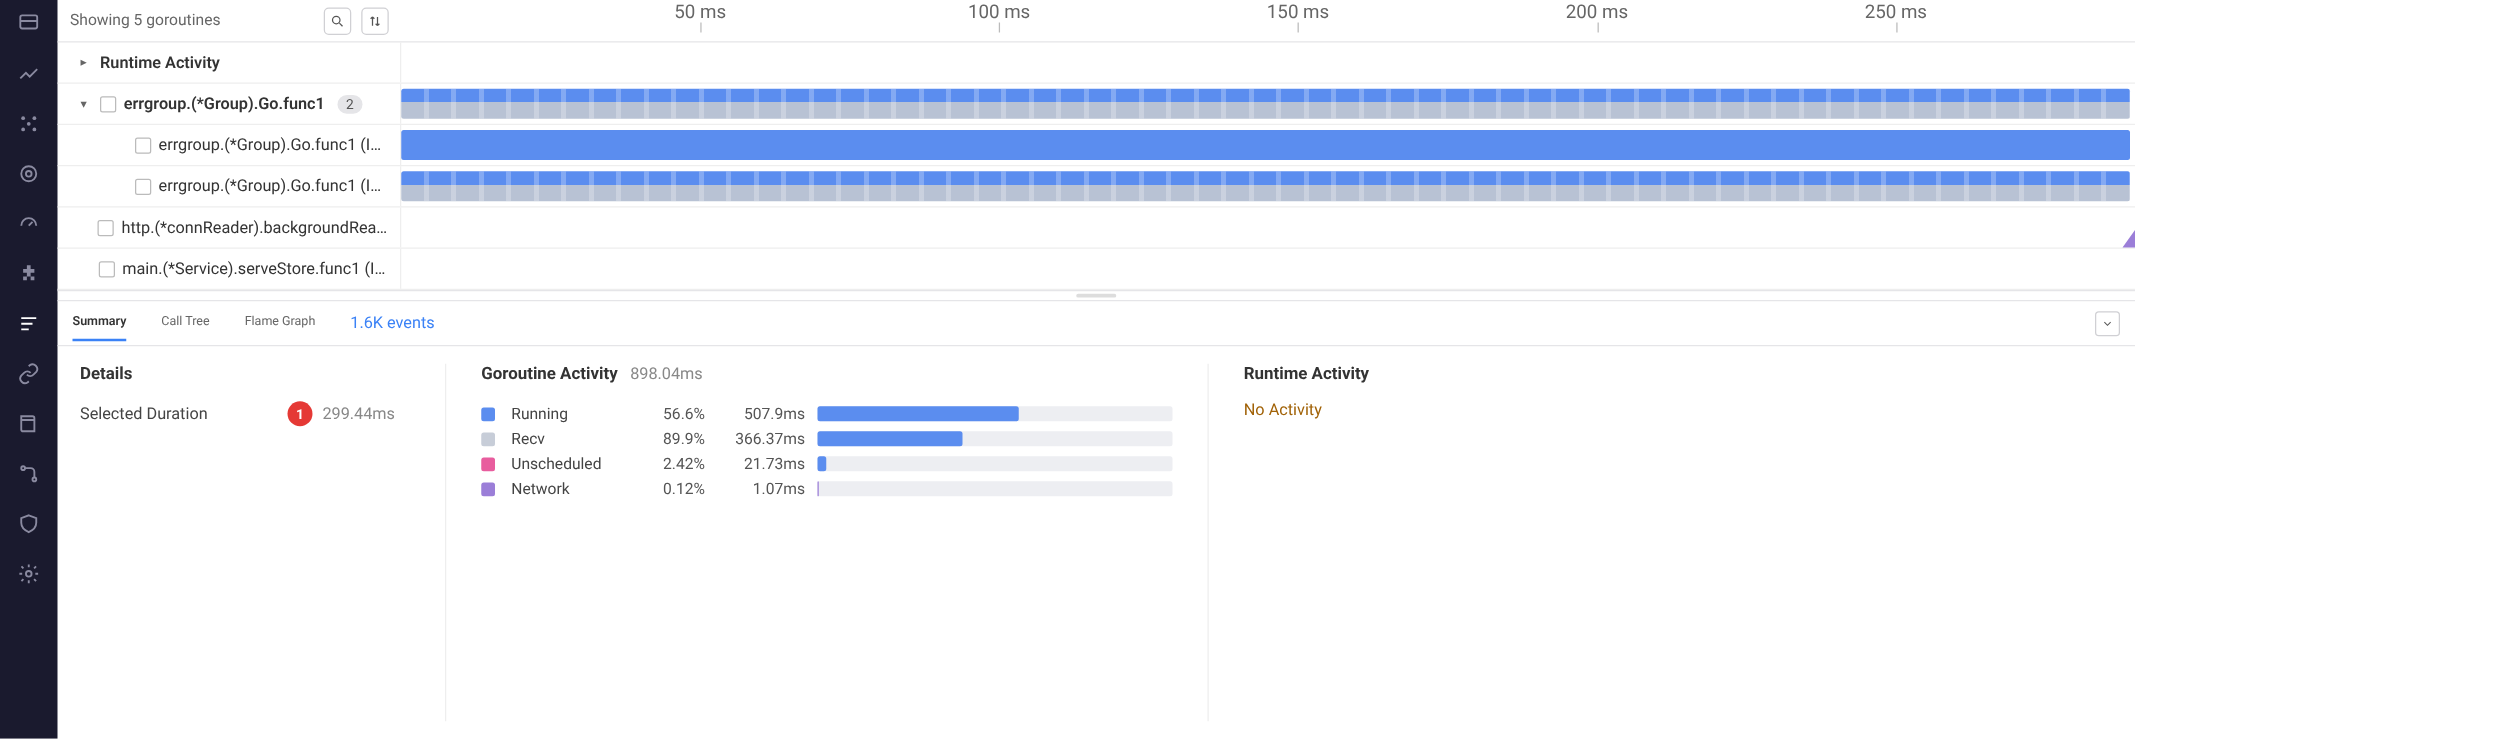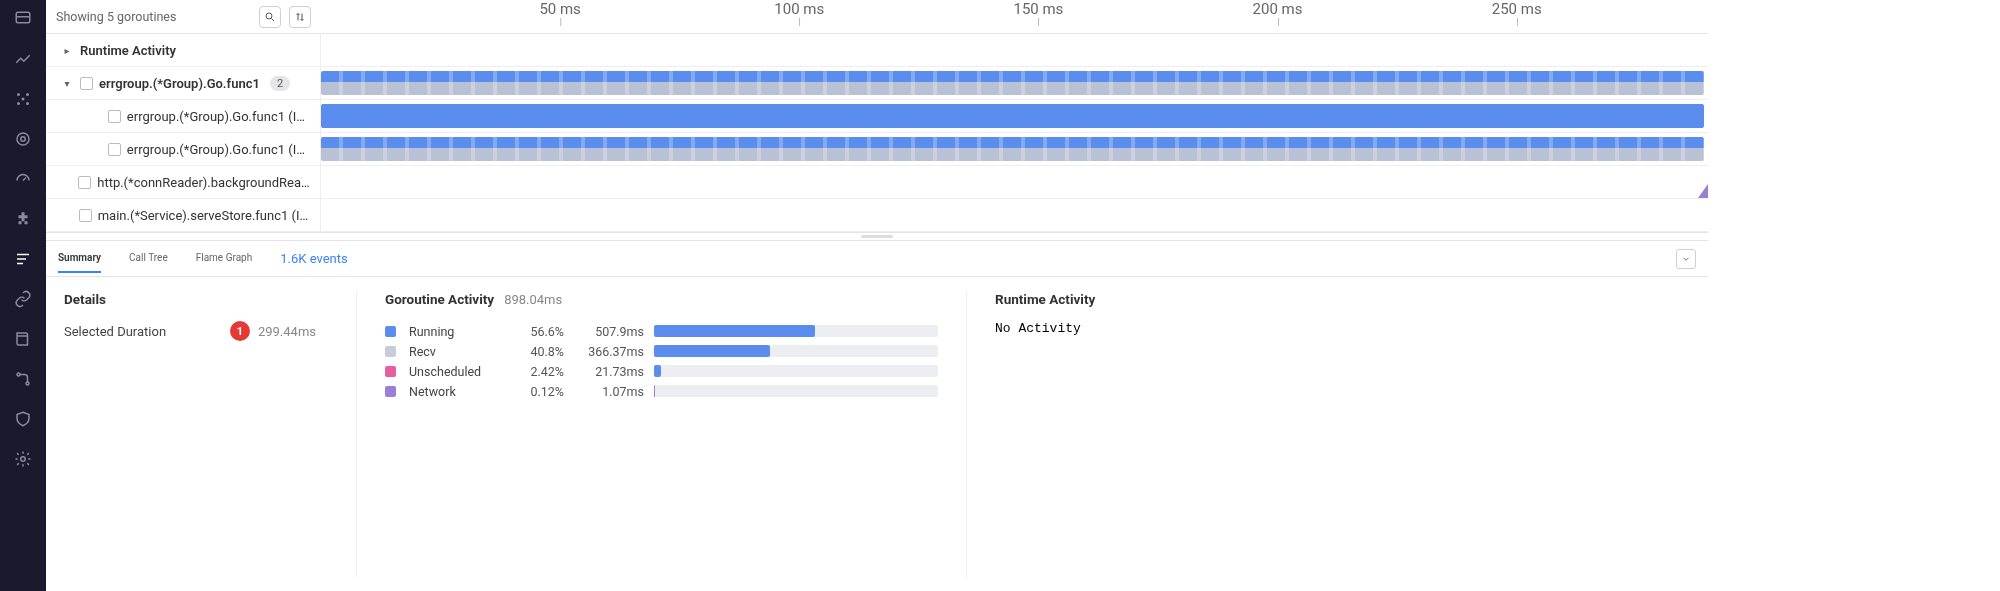--- a/index.html
+++ b/index.html
@@ -74,21 +74,21 @@
 
 .activity-panel { width: 610px; margin-left: 12px; }
 .act-row { display: grid; grid-template-columns: 14px 90px 55px 70px 1fr; gap: 10px; align-items: center; font-size: 12.5px; color: #444; height: 20px; }
 .swatch { width: 11px; height: 11px; border-radius: 2px; }
 .act-row .pct { text-align: right; color: #555; }
 .act-row .dur { text-align: right; color: #555; }
 .act-bar-bg { height: 12px; background: #edeef2; border-radius: 2px; position: relative; }
 .act-bar-fg { height: 100%; border-radius: 2px; }
 
 .runtime-panel { flex: 1; }
-.no-activity { color: #000000; font-size: 13px; font-family: Liberation Mono, monospace; }
+.no-activity { color: #a16207; font-size: 13px; }
 </style>
 </head>
 <body>
 
 <div class="app">
   <div class="sidebar">
     <div class="sidebar-item">
         <svg viewBox="0 0 24 24" fill="none" stroke="currentColor" stroke-width="2">
           <rect x="3" y="3" width="18" height="14" rx="2"></rect>
           <line x1="3" y1="9" x2="21" y2="9"></line>
@@ -293,21 +293,21 @@
                 <span>Running</span>
                 <span class="pct">56.6%</span>
                 <span class="dur">507.9ms</span>
                 <div class="act-bar-bg">
                   <div class="act-bar-fg" style="width: 56.6%; background: rgb(91, 141, 239);"></div>
                 </div>
               </div>
               <div class="act-row">
                 <span class="swatch" style="background: rgb(199, 205, 216);"></span>
                 <span>Recv</span>
-                <span class="pct">40.8%</span>
+                <span class="pct">89.9%</span>
                 <span class="dur">366.37ms</span>
                 <div class="act-bar-bg">
                   <div class="act-bar-fg" style="width: 40.8%; background: rgb(91, 141, 239);"></div>
                 </div>
               </div>
               <div class="act-row">
                 <span class="swatch" style="background: rgb(232, 93, 158);"></span>
                 <span>Unscheduled</span>
                 <span class="pct">2.42%</span>
                 <span class="dur">21.73ms</span>

